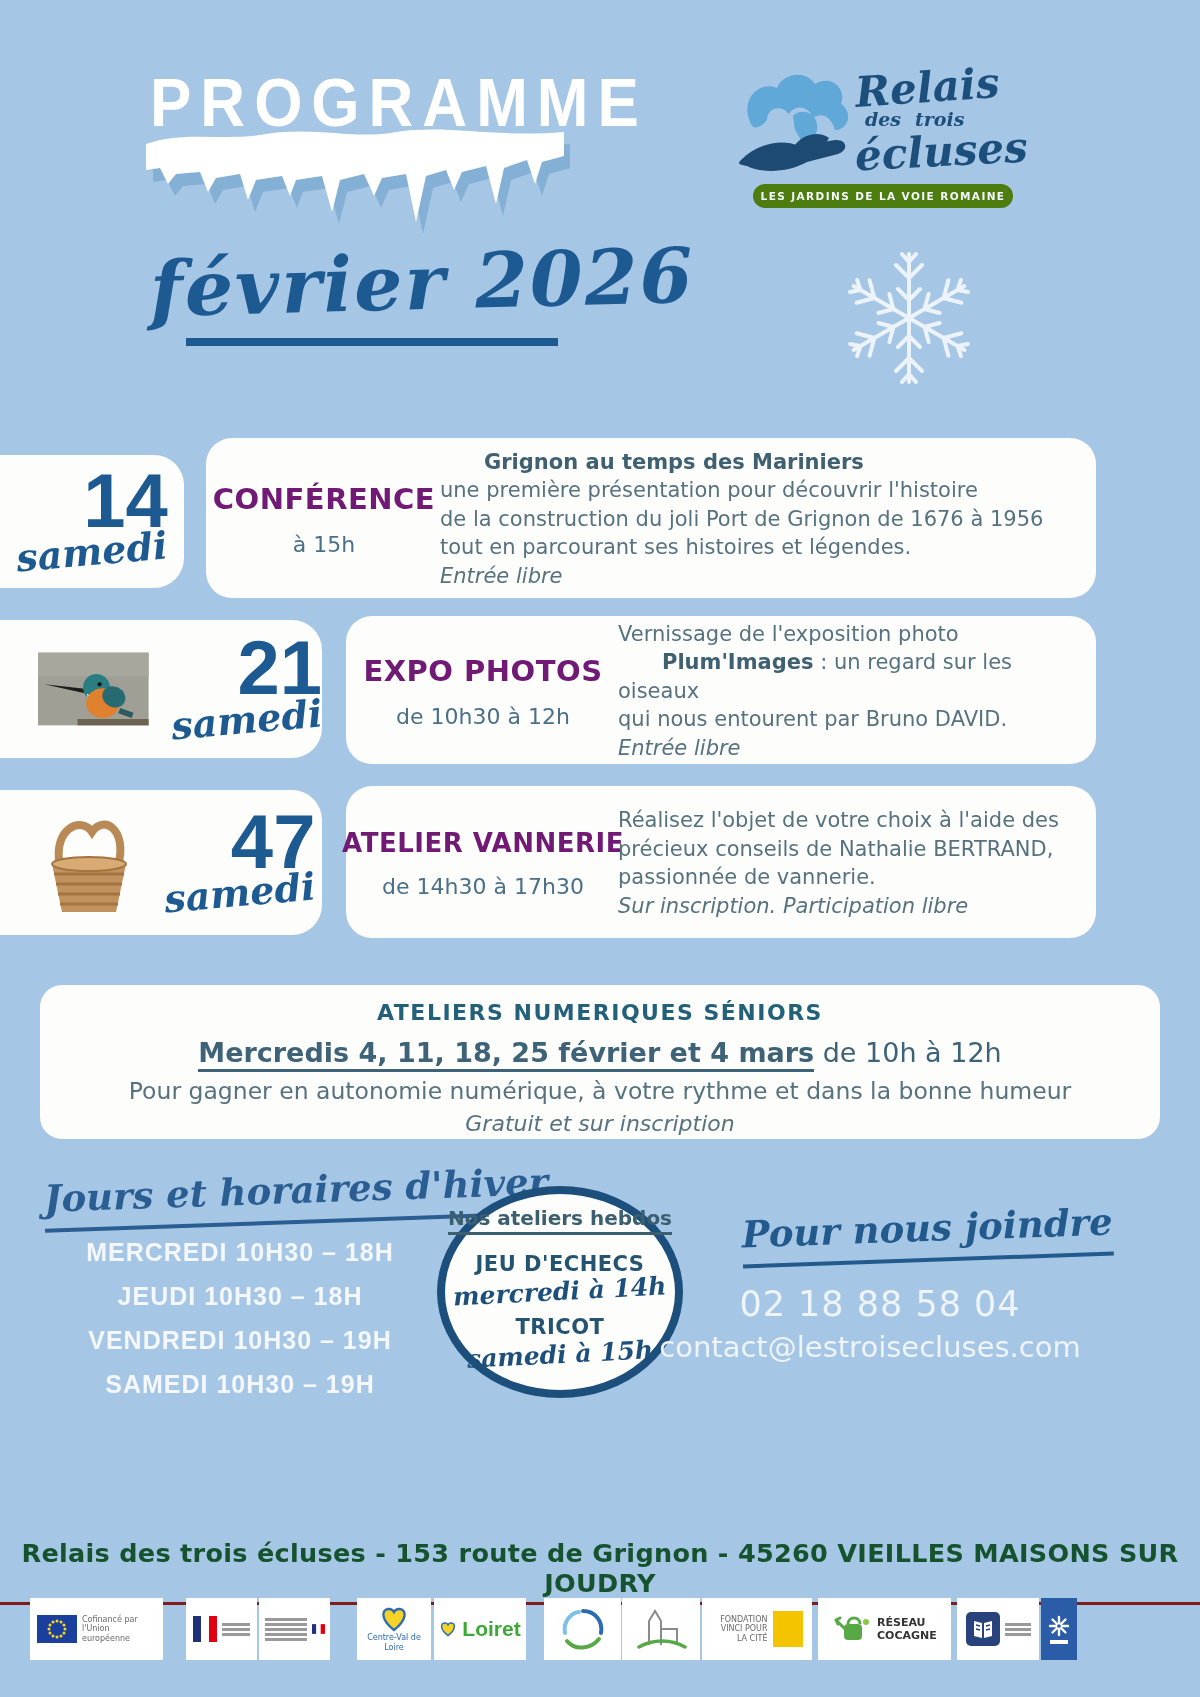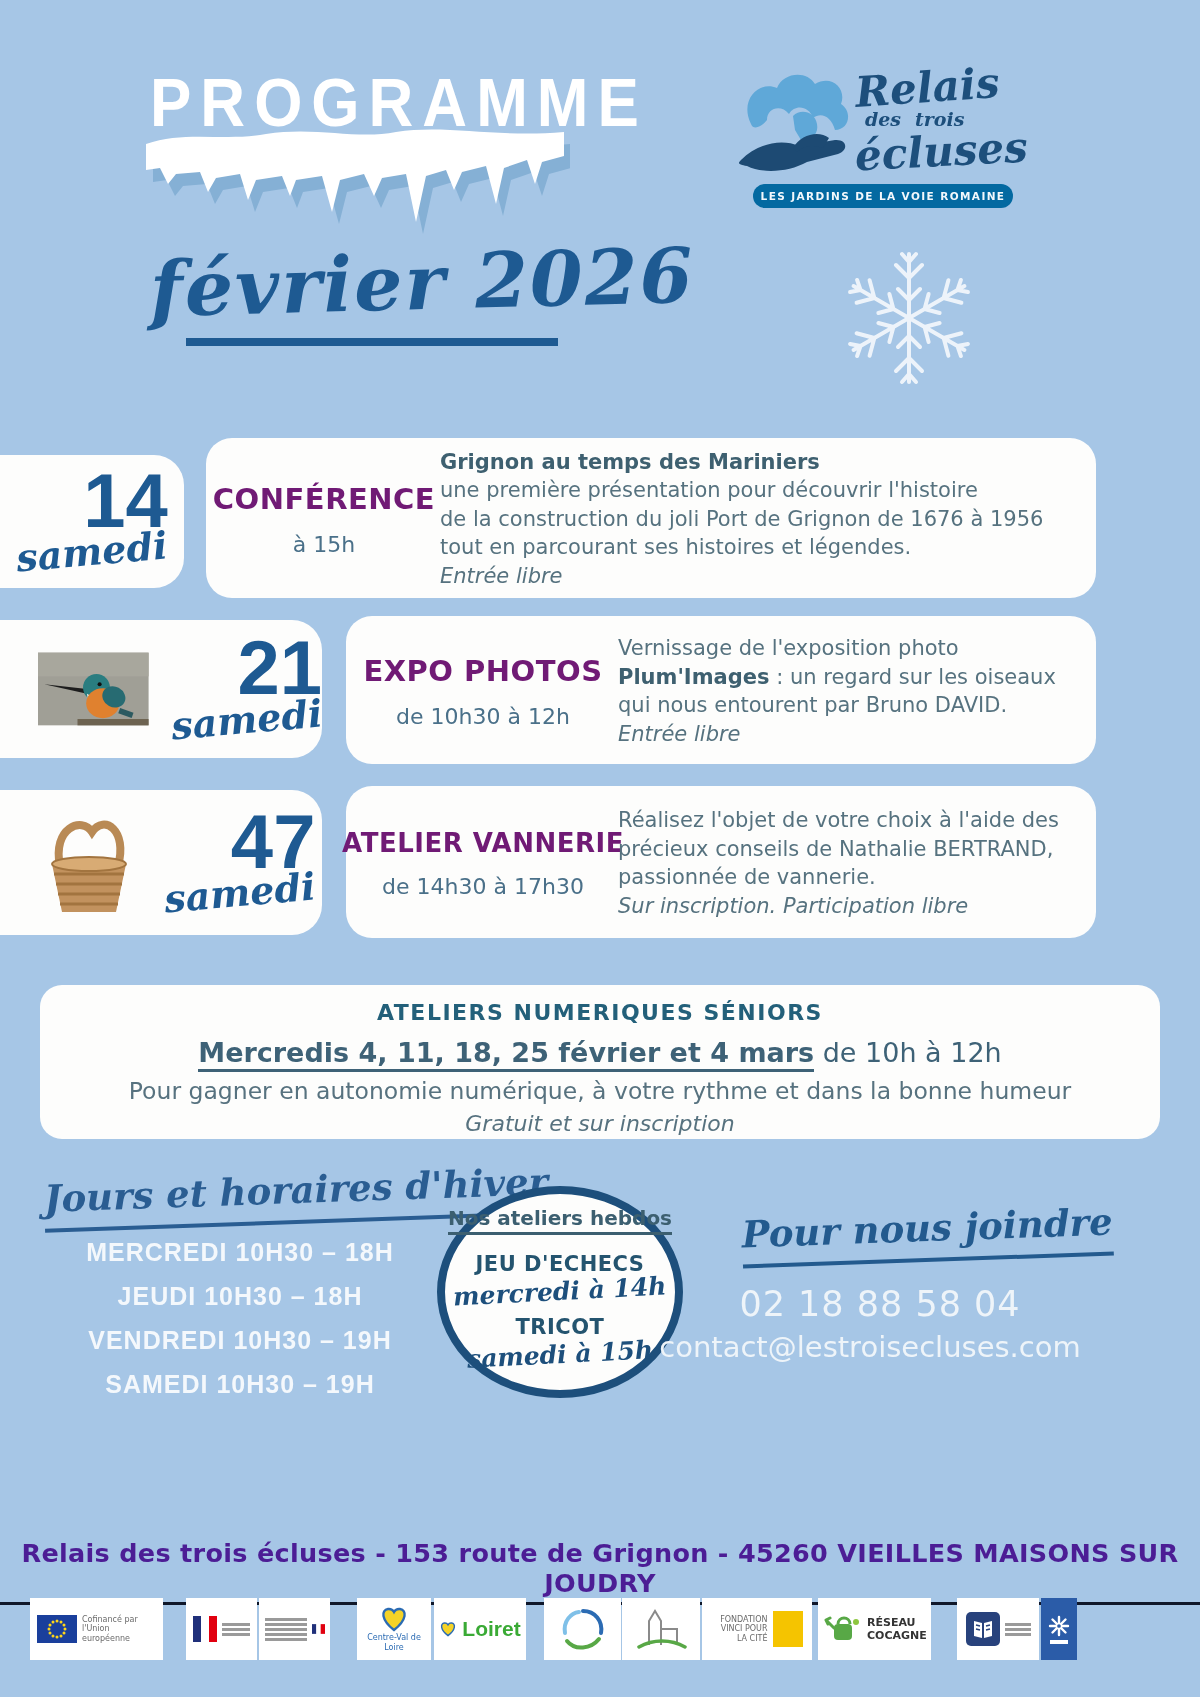--- a/index.html
+++ b/index.html
@@ -26,40 +26,40 @@
 
   .logo{left:735px;top:66px;width:300px;height:150px;}
   .logo-splash{position:absolute;left:0;top:6px;}
   .logo-text{position:absolute;left:120px;top:0;color:#1d4f7c;line-height:1;}
   .logo-l1{font-size:42px;transform:rotate(-4deg);display:block;}
   .logo-l2{display:flex;gap:14px;align-items:flex-end;margin:2px 0 0 10px;}
   .logo-l2 span{font-size:19px;}
   .logo-l3{font-size:42px;display:block;margin-top:2px;transform:rotate(-3deg);}
   .logo-banner{
     position:absolute;left:18px;top:118px;width:260px;height:24px;
-    background:#0369a1;border-radius:13px;color:#f3f8fc;
+    background:#4d7c0f;border-radius:13px;color:#f3f8fc;
     font-size:10.5px;font-weight:700;letter-spacing:1.4px;
     text-align:center;line-height:24px;
   }
   .snowflake{left:812px;top:236px;opacity:.8;}
 
   
   .card{background:#fdfdfc;}
   .date-card{
     border-radius:0 30px 30px 0;display:flex;align-items:center;justify-content:center;
   }
   .date-block{display:flex;flex-direction:column;align-items:flex-end;}
   .day{font-size:76px;font-weight:800;color:#1e5a92;line-height:.85;font-family:"Liberation Sans",sans-serif;}
   .weekday{font-size:38px;color:#1e5a92;margin-top:-4px;transform:rotate(-5deg);}
   .content-card{border-radius:26px;display:flex;box-sizing:border-box;padding:10px 18px 8px 12px;}
   .type-col{display:flex;flex-direction:column;align-items:center;justify-content:center;gap:16px;flex:none;}
   .etype{font-weight:700;color:#701a75;letter-spacing:.5px;white-space:nowrap;font-size:29px;}
   .etime{font-size:22px;color:#4a7089;}
   .desc{flex:1;color:#56727f;font-size:21px;line-height:28.5px;padding-left:10px;align-self:center;}
-  .btitle{font-weight:700;color:#3e6070;}
+  .btitle{font-weight:700;color:#3e6070;margin-left:44px;}
   .note{font-style:italic;}
 
   .row1-date{left:0;top:455px;width:184px;height:133px;}
   .row1-content{left:206px;top:438px;width:890px;height:160px;}
   .row1-content .type-col{width:212px;}
 
   .row2-date{left:0;top:620px;width:322px;height:138px;justify-content:flex-start;padding-left:38px;gap:22px;box-sizing:border-box;}
   .row2-content{left:346px;top:616px;width:750px;height:148px;}
   .row2-content .type-col{width:250px;}
 
@@ -100,22 +100,22 @@
   .contact-title{
     left:742px;top:1206px;font-size:37px;color:#235a8e;
     border-bottom:4px solid #235a8e;padding-bottom:8px;transform:rotate(-2deg);
   }
   .phone{left:730px;top:1284px;width:300px;text-align:center;color:#eef4f9;font-size:35px;letter-spacing:1px;}
   .email{left:650px;top:1330px;width:440px;text-align:center;color:#eef4f9;font-size:29px;}
 
   
   .address-wrap{left:0;top:1538px;width:1200px;text-align:center;}
   .address{
-    display:inline-block;color:#4c1d95;font-weight:700;font-size:25.5px;
-    border-bottom:3px solid #0f172a;padding-bottom:4px;letter-spacing:.3px;
+    display:inline-block;color:#14532d;font-weight:700;font-size:25.5px;
+    border-bottom:3px solid #7f1d1d;padding-bottom:4px;letter-spacing:.3px;
   }
   .logos{left:0;top:1596px;width:1200px;height:74px;}
   .tile{
     position:absolute;top:2px;height:62px;background:#ffffff;
     display:flex;align-items:center;justify-content:center;gap:5px;
     box-sizing:border-box;padding:3px 5px;overflow:hidden;
   }
   .tiny{font-size:8px;color:#6a6a6a;line-height:1.15;}
   .gray-bars div{height:3px;background:#9a9a9a;margin:2px 0;}
 </style>
@@ -356,21 +356,21 @@
       </svg>
     </div>
 
     <div class="tile" style="left:702px;width:110px;">
       <span class="tiny" style="width:56px;text-align:right;">FONDATION VINCI POUR LA CITÉ</span>
       <svg width="30" height="36" viewBox="0 0 30 36">
           <rect width="30" height="36" fill="#f5c400"></rect>
         </svg>
     </div>
 
-    <div class="tile" style="left:818px;width:113px;">
+    <div class="tile" style="left:818px;width:133px;">
       <svg width="38" height="34" viewBox="0 0 38 34">
         <rect x="10" y="12" width="18" height="16" rx="4" fill="#58a846"></rect>
         <path d="M10,16 L2,8 M2,8 L6,6 M2,8 L4,12" stroke="#58a846" stroke-width="3" stroke-linecap="round" fill="none"></path>
         <path d="M14,12 C14,4 26,4 26,12" fill="none" stroke="#58a846" stroke-width="3"></path>
         <circle cx="32" cy="10" r="3" fill="#8dc63f"></circle>
       </svg>
       <span style="font-size:11px;font-weight:700;color:#333;width:58px;line-height:1.2;">RÉSEAU COCAGNE</span>
     </div>
 
     <div class="tile" style="left:957px;width:82px;">

